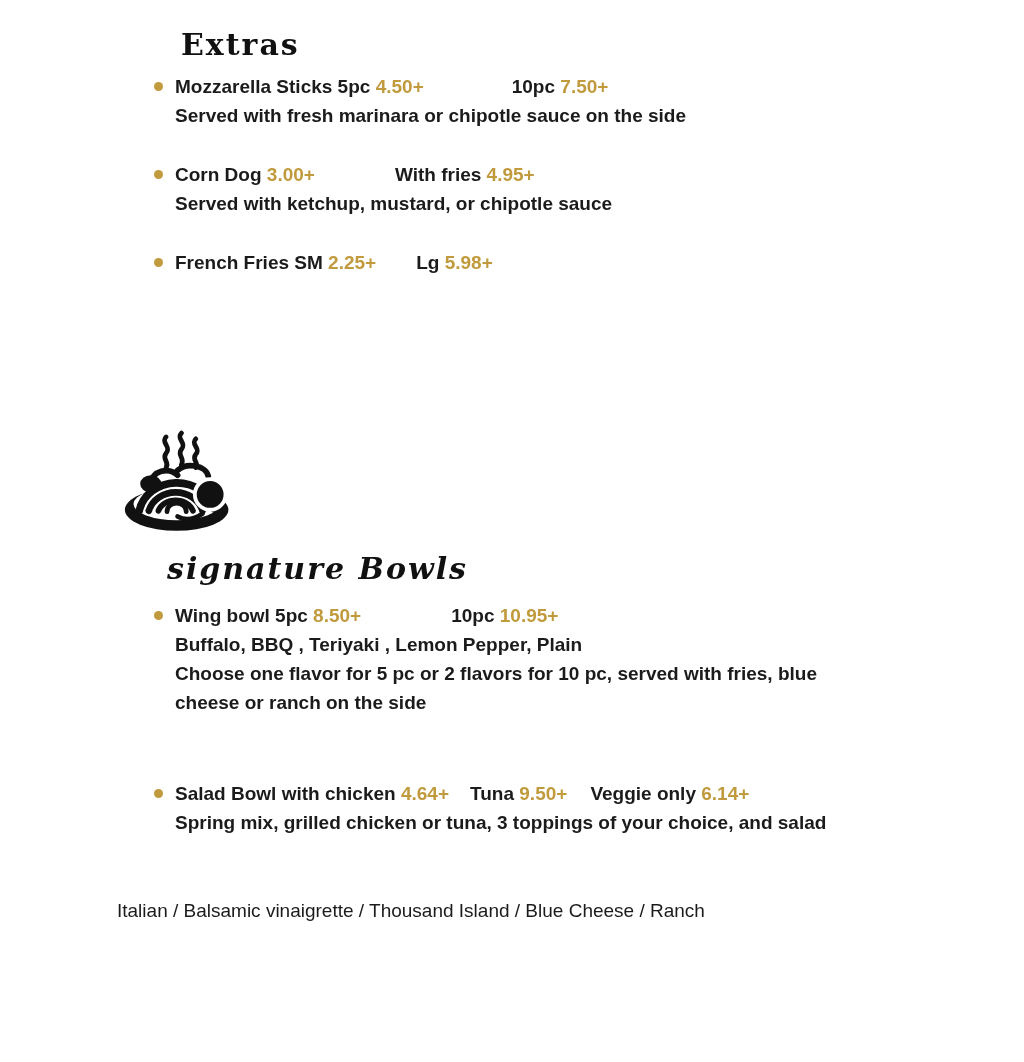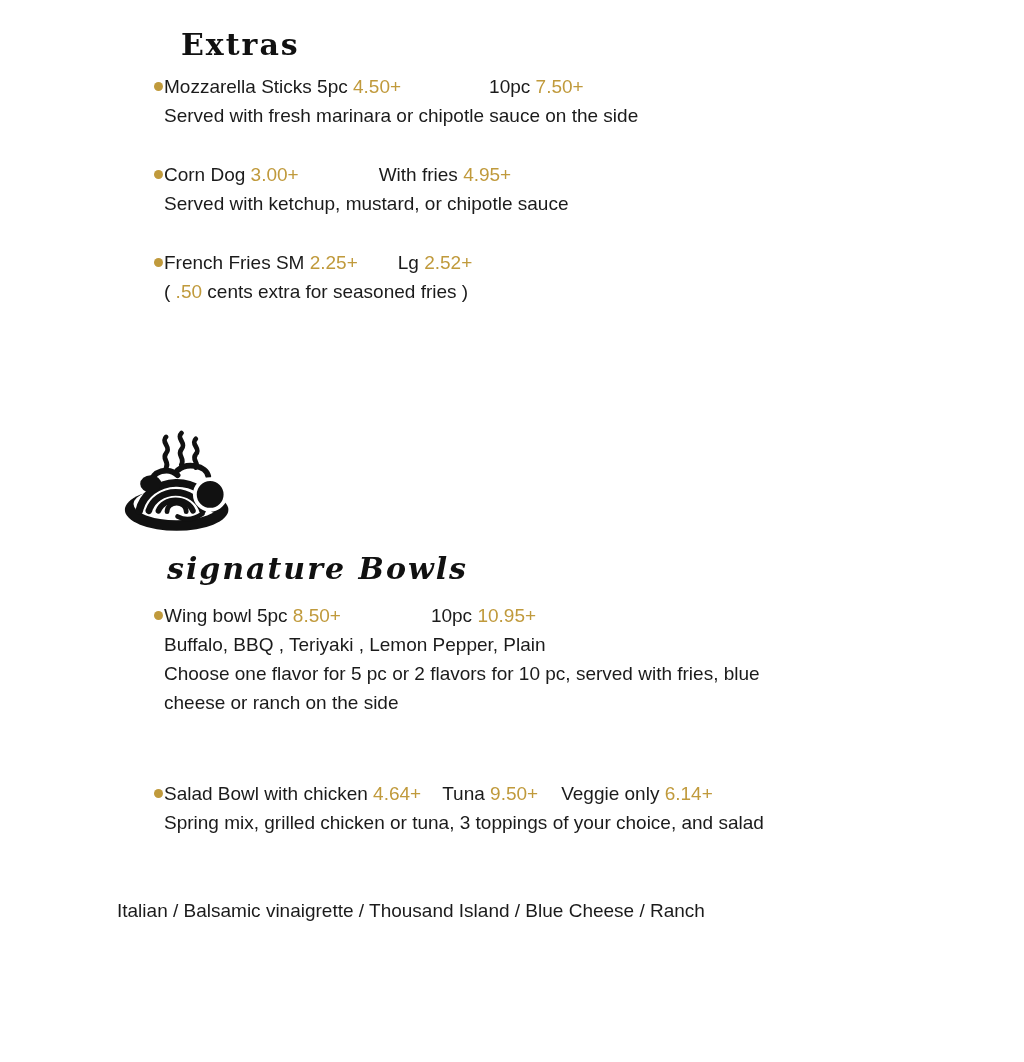--- a/index.html
+++ b/index.html
@@ -44,21 +44,21 @@
   }
   .bullet {
     position: absolute;
     left: 2px;
     top: 10px;
     width: 9px;
     height: 9px;
     border-radius: 50%;
     background: var(--bullet, #c09a3c);
   }
-  .itext { margin-left: 12px; }
+  .itext { margin-left: 23px; font-weight: bold; }
   .line {
     font-size: 19px;
     line-height: 29px;
     white-space: pre-wrap;
   }
   .price { color: var(--price, #c09a3c); }
   .footer {
     position: absolute;
     left: 117px;
     top: 896px;
@@ -110,22 +110,21 @@
       <div class="item" style="top: 160px;">
         <span class="bullet"></span>
         <div class="itext">
           <div class="line"><span>Corn Dog </span><span class="price">3.00+</span><span style="margin-left: 80px;">With fries </span><span class="price">4.95+</span></div>
           <div class="line"><span>Served with ketchup, mustard, or chipotle sauce</span></div>
         </div>
       </div>
       <div class="item" style="top: 248px;">
         <span class="bullet"></span>
         <div class="itext">
-          <div class="line"><span>French Fries SM </span><span class="price">2.25+</span><span style="margin-left: 40px;">Lg </span><span class="price">2.52+</span></div>
-          <div class="line"><span>( </span><span class="price">.50</span><span> cents extra for seasoned fries )</span></div>
+          <div class="line"><span>French Fries SM </span><span class="price">2.25+</span><span style="margin-left: 40px;">Lg </span><span class="price">5.98+</span></div>
         </div>
       </div>
       <div class="item" style="top: 601px;">
         <span class="bullet"></span>
         <div class="itext">
           <div class="line"><span>Wing bowl 5pc </span><span class="price">8.50+</span><span style="margin-left: 90px;">10pc </span><span class="price">10.95+</span></div>
           <div class="line"><span>Buffalo, BBQ , Teriyaki , Lemon Pepper, Plain</span></div>
           <div class="line"><span>Choose one flavor for 5 pc or 2 flavors for 10 pc, served with fries, blue</span></div>
           <div class="line"><span>cheese or ranch on the side</span></div>
         </div>

